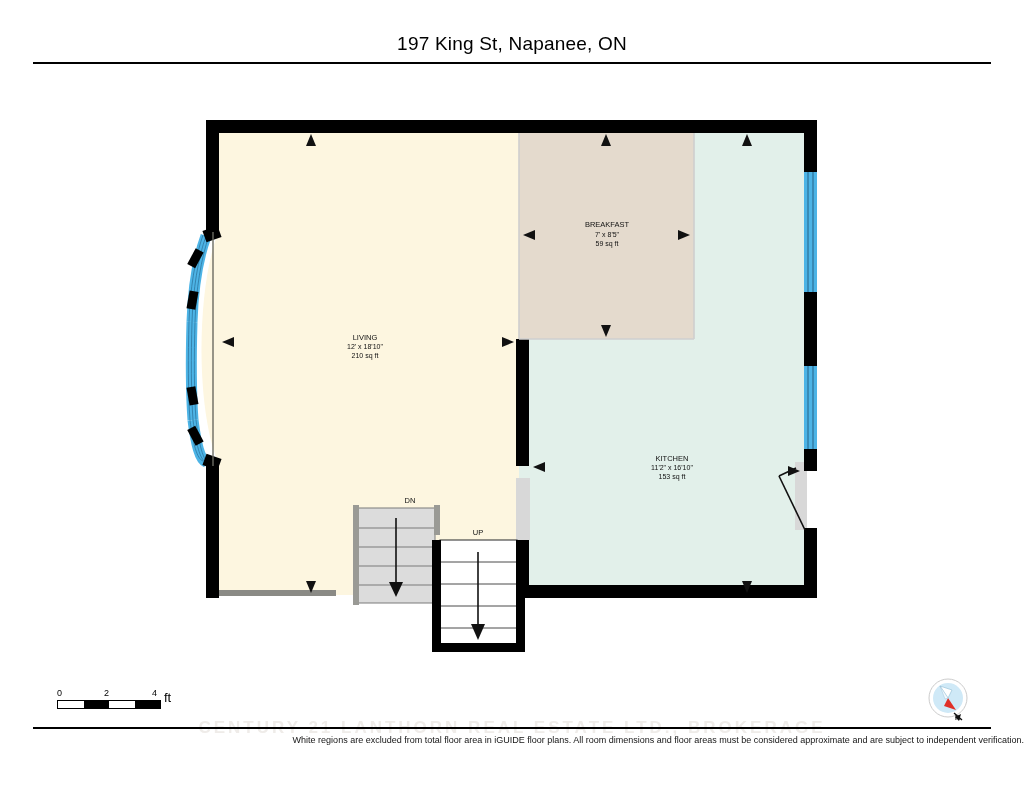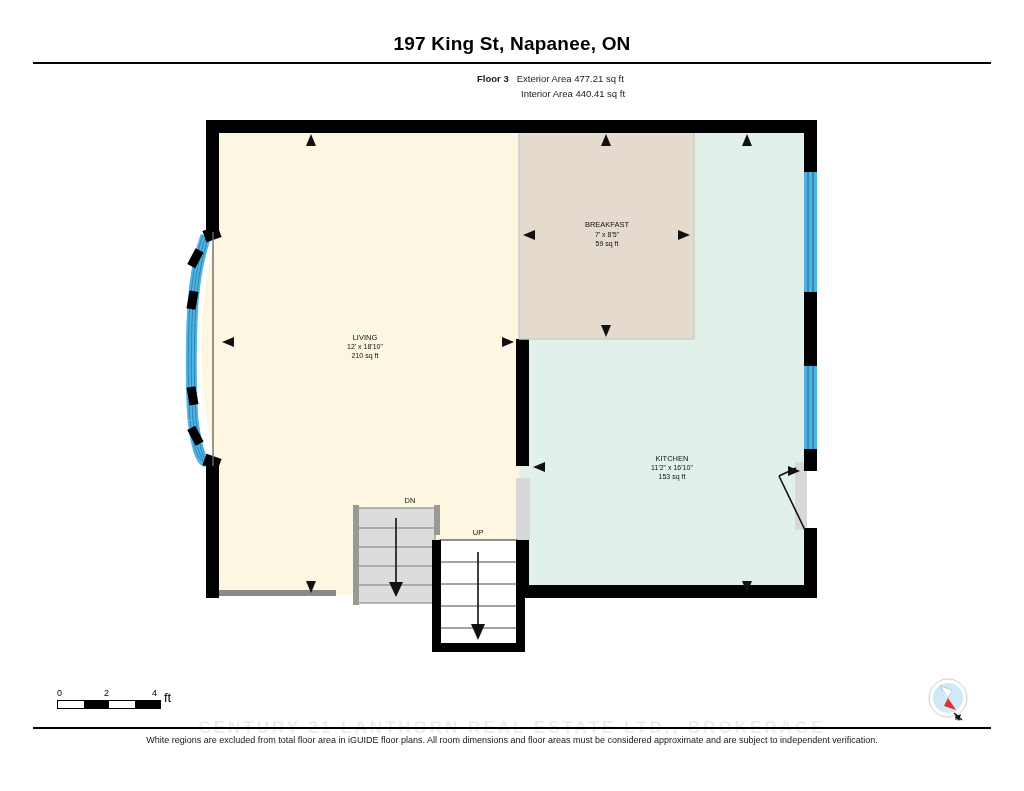--- a/index.html
+++ b/index.html
@@ -16,21 +16,21 @@
     overflow: hidden;
   }
 
   
   .title {
     position: absolute;
     left: 0; top: 33px;
     width: 1024px;
     text-align: center;
     font-size: 19px;
-    font-weight: bold;
+    font-weight: normal;
     color: #000;
     letter-spacing: 0.2px;
   }
   .rule-top {
     position: absolute;
     left: 33px; top: 62px;
     width: 958px; height: 2px;
     background: #000;
   }
   .floor-meta {
@@ -101,21 +101,21 @@
   .rule-bottom {
     position: absolute;
     left: 33px; top: 727px;
     width: 958px; height: 2px;
     background: #000;
   }
   .disclaimer {
     position: absolute;
     left: 0; top: 735px;
     width: 1024px;
-    text-align: center;
+    text-align: right;
     font-size: 9px;
     color: #151515;
   }
 
   
   .compass {
     position: absolute;
     left: 925px; top: 676px;
     width: 46px; height: 52px;
   }
@@ -128,28 +128,20 @@
   }
 </style>
 </head>
 <body>
 
 <div id="page">
 
   <div class="title">197 King St, Napanee, ON</div>
   <div class="rule-top"></div>
 
-  <div class="floor-meta">
-    <span class="mrow">
-      <span class="flabel">Floor 3</span><span>Exterior Area 477.21 sq ft</span>
-    </span>
-    <span class="mrow">
-      <span class="pad"></span><span>Interior Area 440.41 sq ft</span>
-    </span>
-  </div>
 
   <svg id="plan" viewBox="0 0 1024 791" xmlns="http://www.w3.org/2000/svg">
 
     <path d="M 519,133 L 805,133 L 805,595 L 519,595 Z" fill="#e2f0ea"></path>
 
     <rect x="519" y="133" width="175" height="206" fill="#e4dacd"></rect>
 
     <path d="M 218,133 L 519,133 L 519,341 L 519,595 L 218,595 Z" fill="#fdf6e0"></path>
 
     <path d="M 218,233 C 196,290 196,410 218,462 L 218,233 Z" fill="#fdf6e0"></path>

